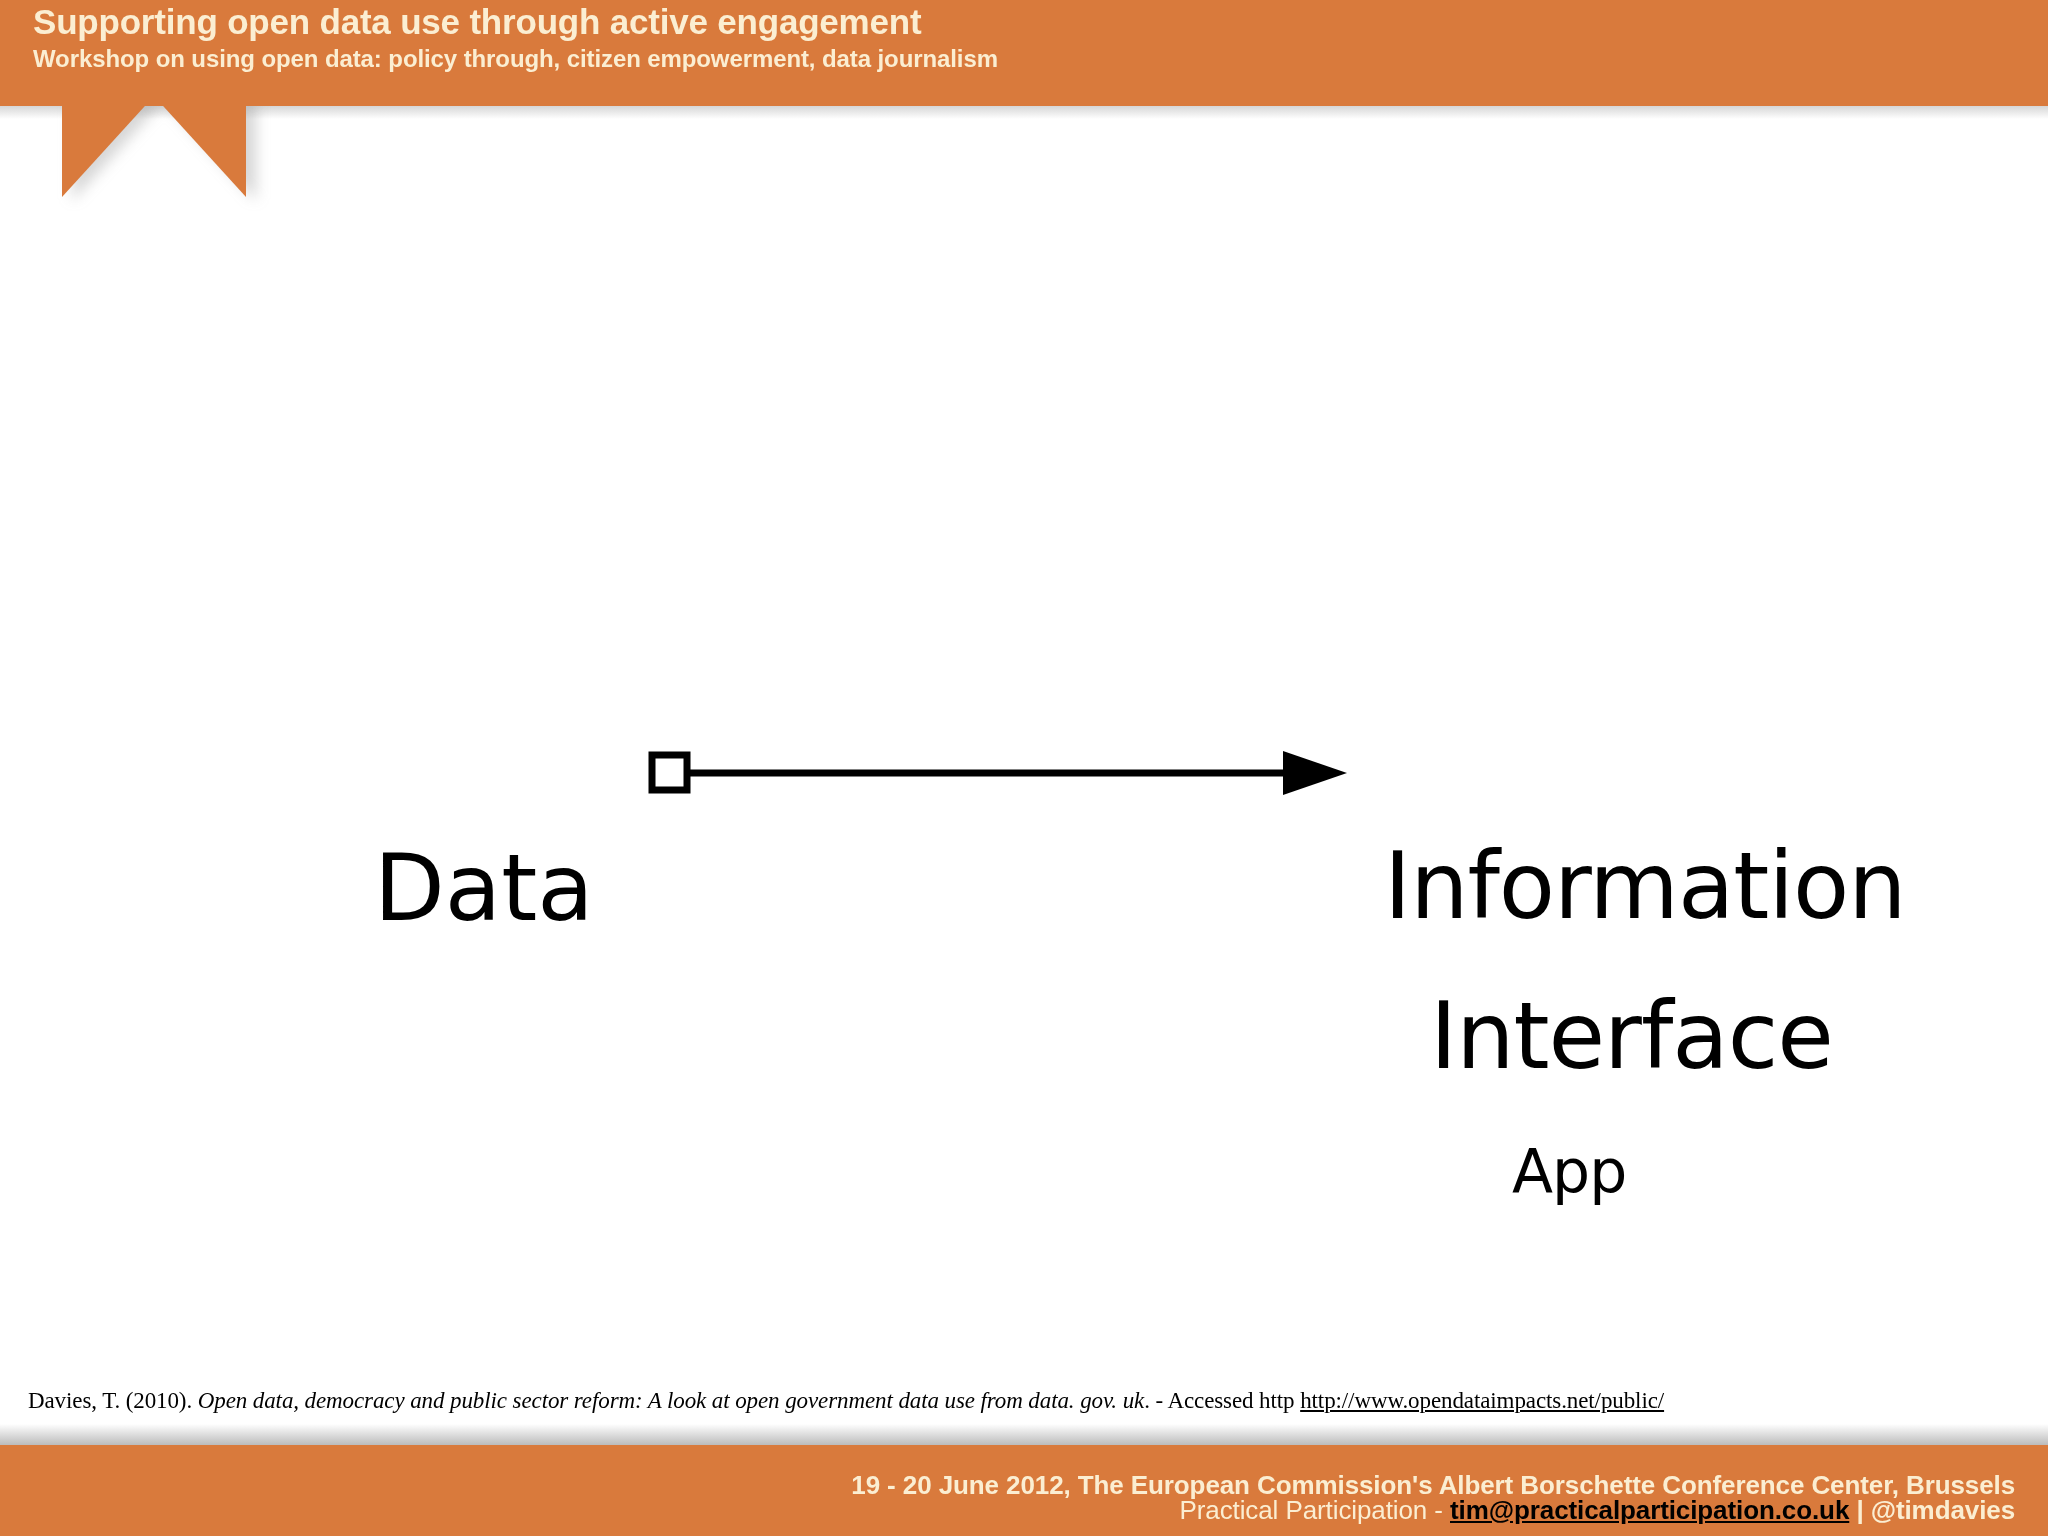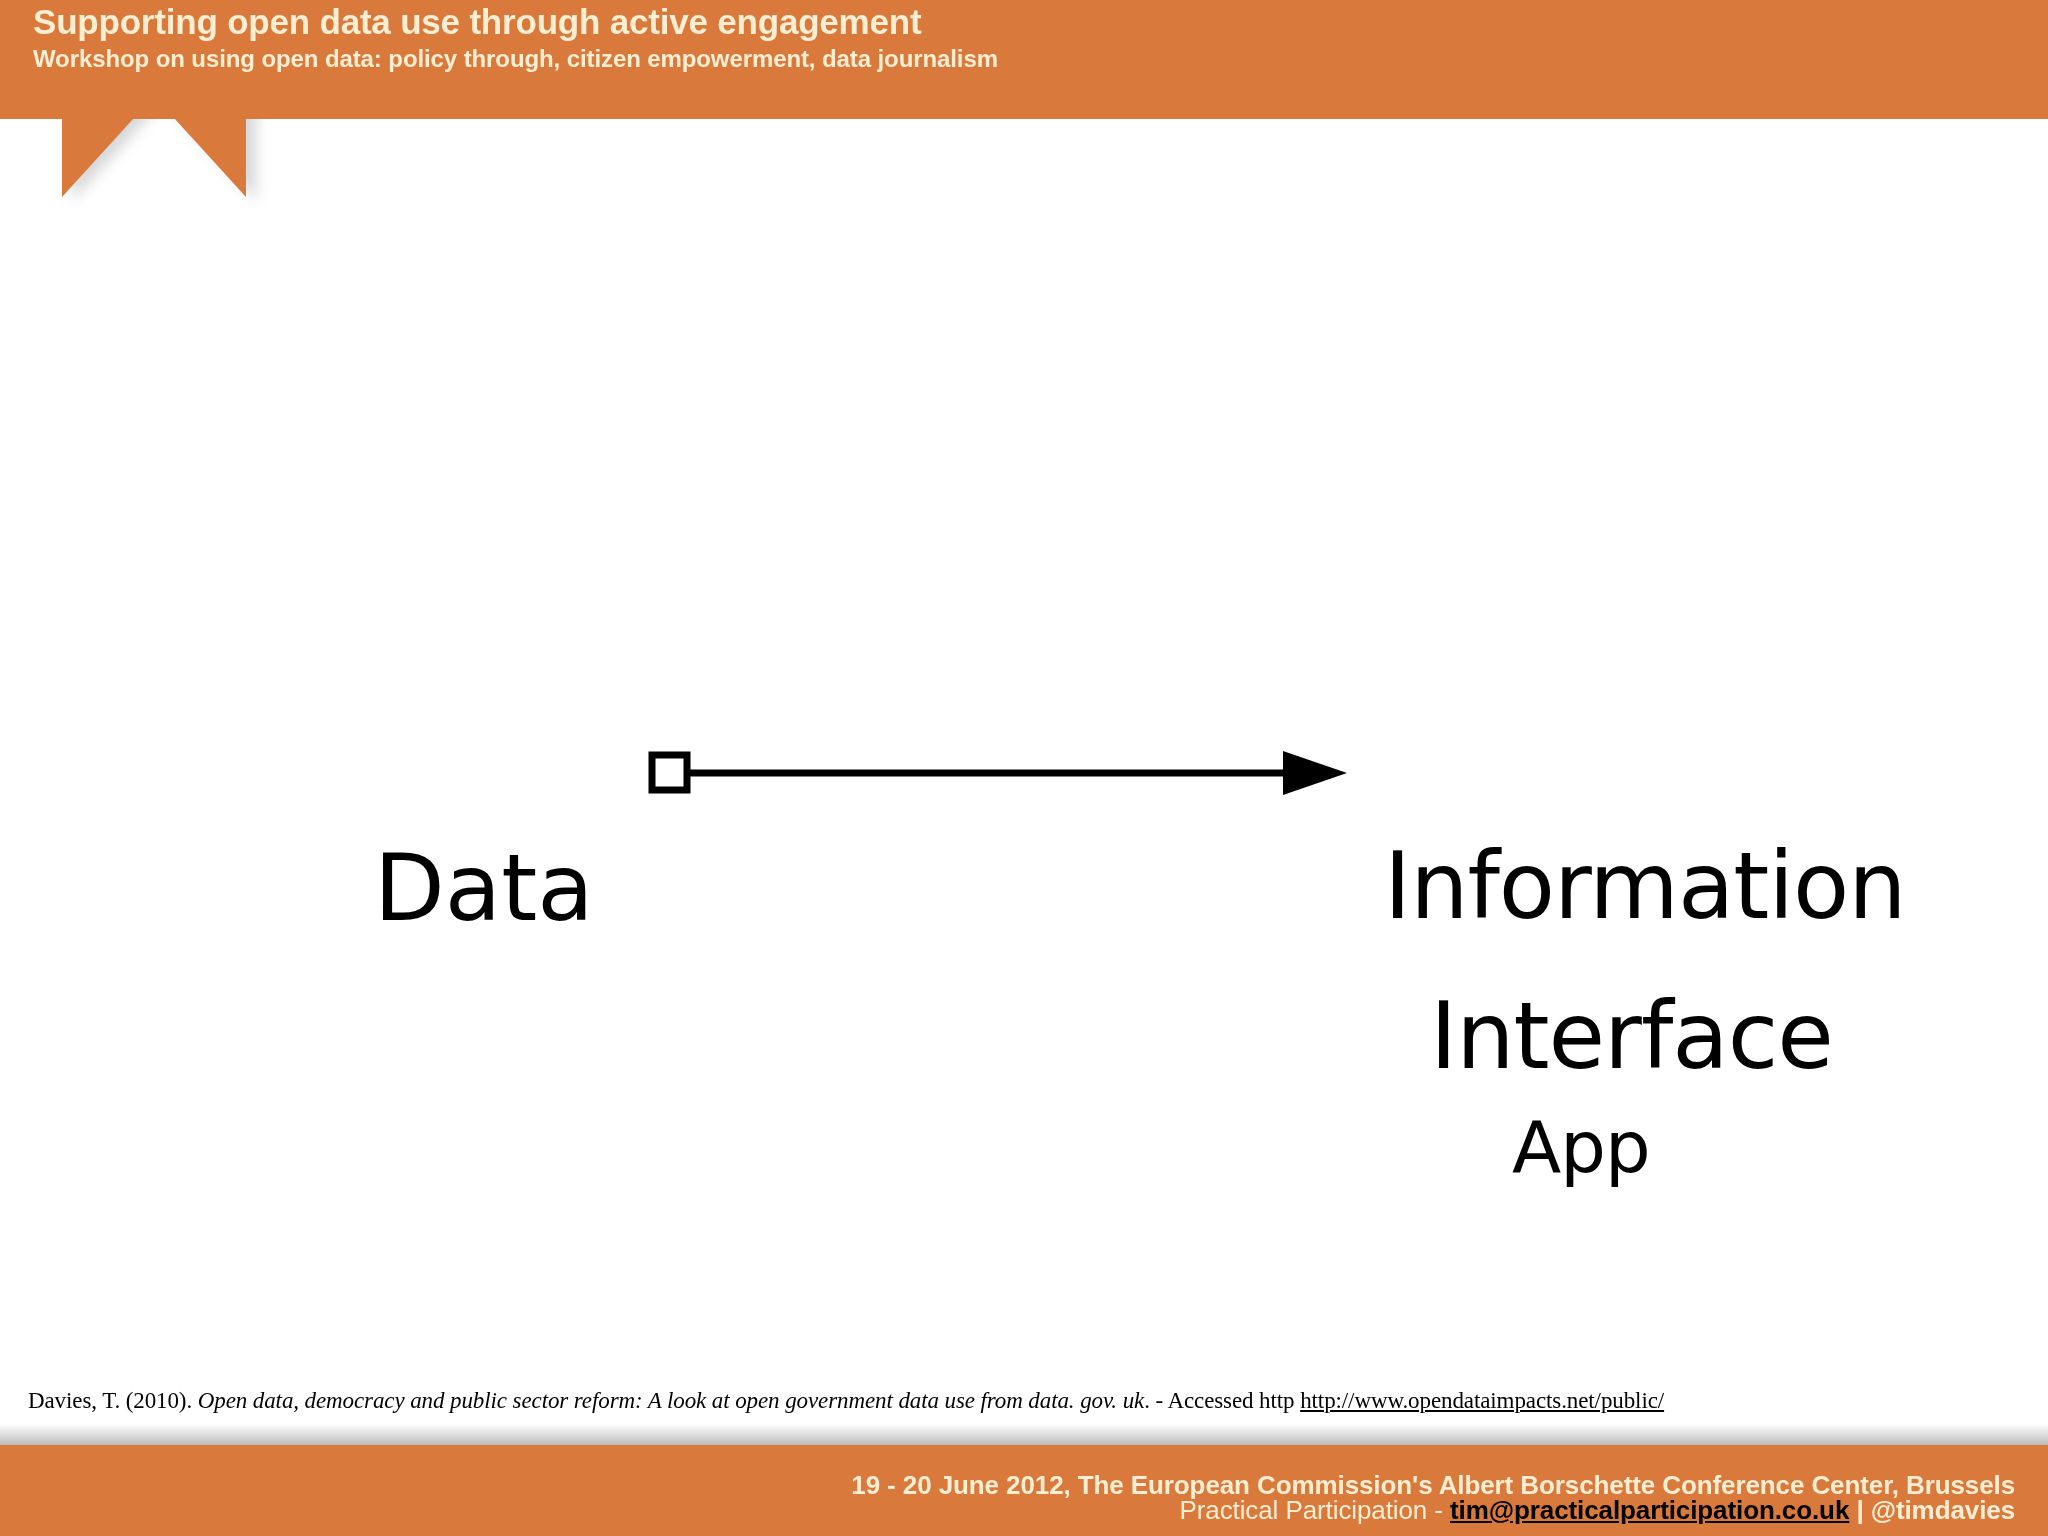--- a/index.html
+++ b/index.html
@@ -15,21 +15,21 @@
     font-family: "Liberation Sans", sans-serif;
     -webkit-font-smoothing: antialiased;
   }
 
   
   .header-bar {
     position: absolute;
     left: 0;
     top: 0;
     width: 2048px;
-    height: 119px;
+    height: 106px;
     background: #d97a3c;
     z-index: 5;
   }
   .header-shadow {
     position: absolute;
     left: 0;
     top: 97px;
     width: 2048px;
     height: 22px;
     background: linear-gradient(to bottom, rgba(90,90,90,0.42), rgba(120,120,120,0.0));
@@ -118,22 +118,22 @@
     letter-spacing: -1px;
   }
   .label-interface {
     left: 1430px;
     top: 872px;
     font-size: 92px;
     letter-spacing: -1px;
   }
   .label-app {
     left: 1512px;
-    top: 992px;
-    font-size: 72px;
+    top: 1022px;
+    font-size: 60px;
     letter-spacing: -1px;
   }
 
   .connector-svg {
     position: absolute;
     left: 0;
     top: 0;
     width: 2048px;
     height: 1320px;
     overflow: visible;

